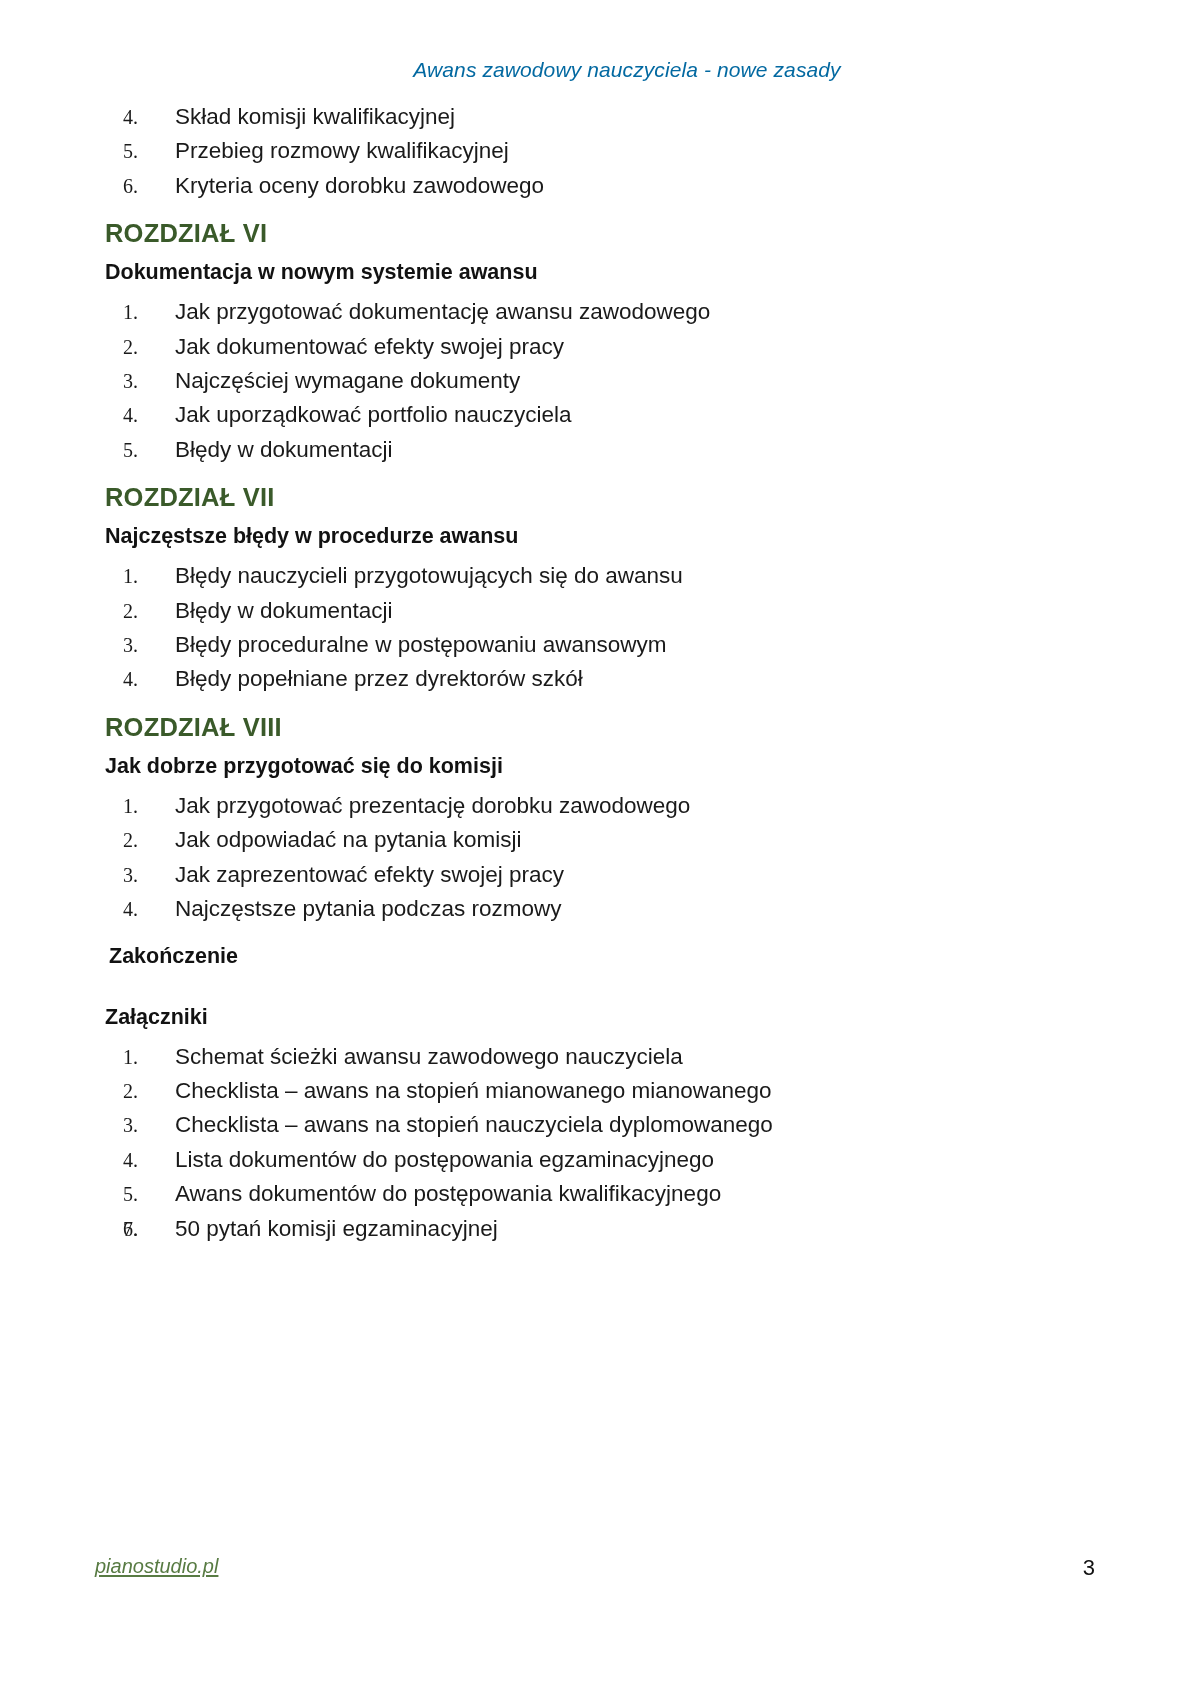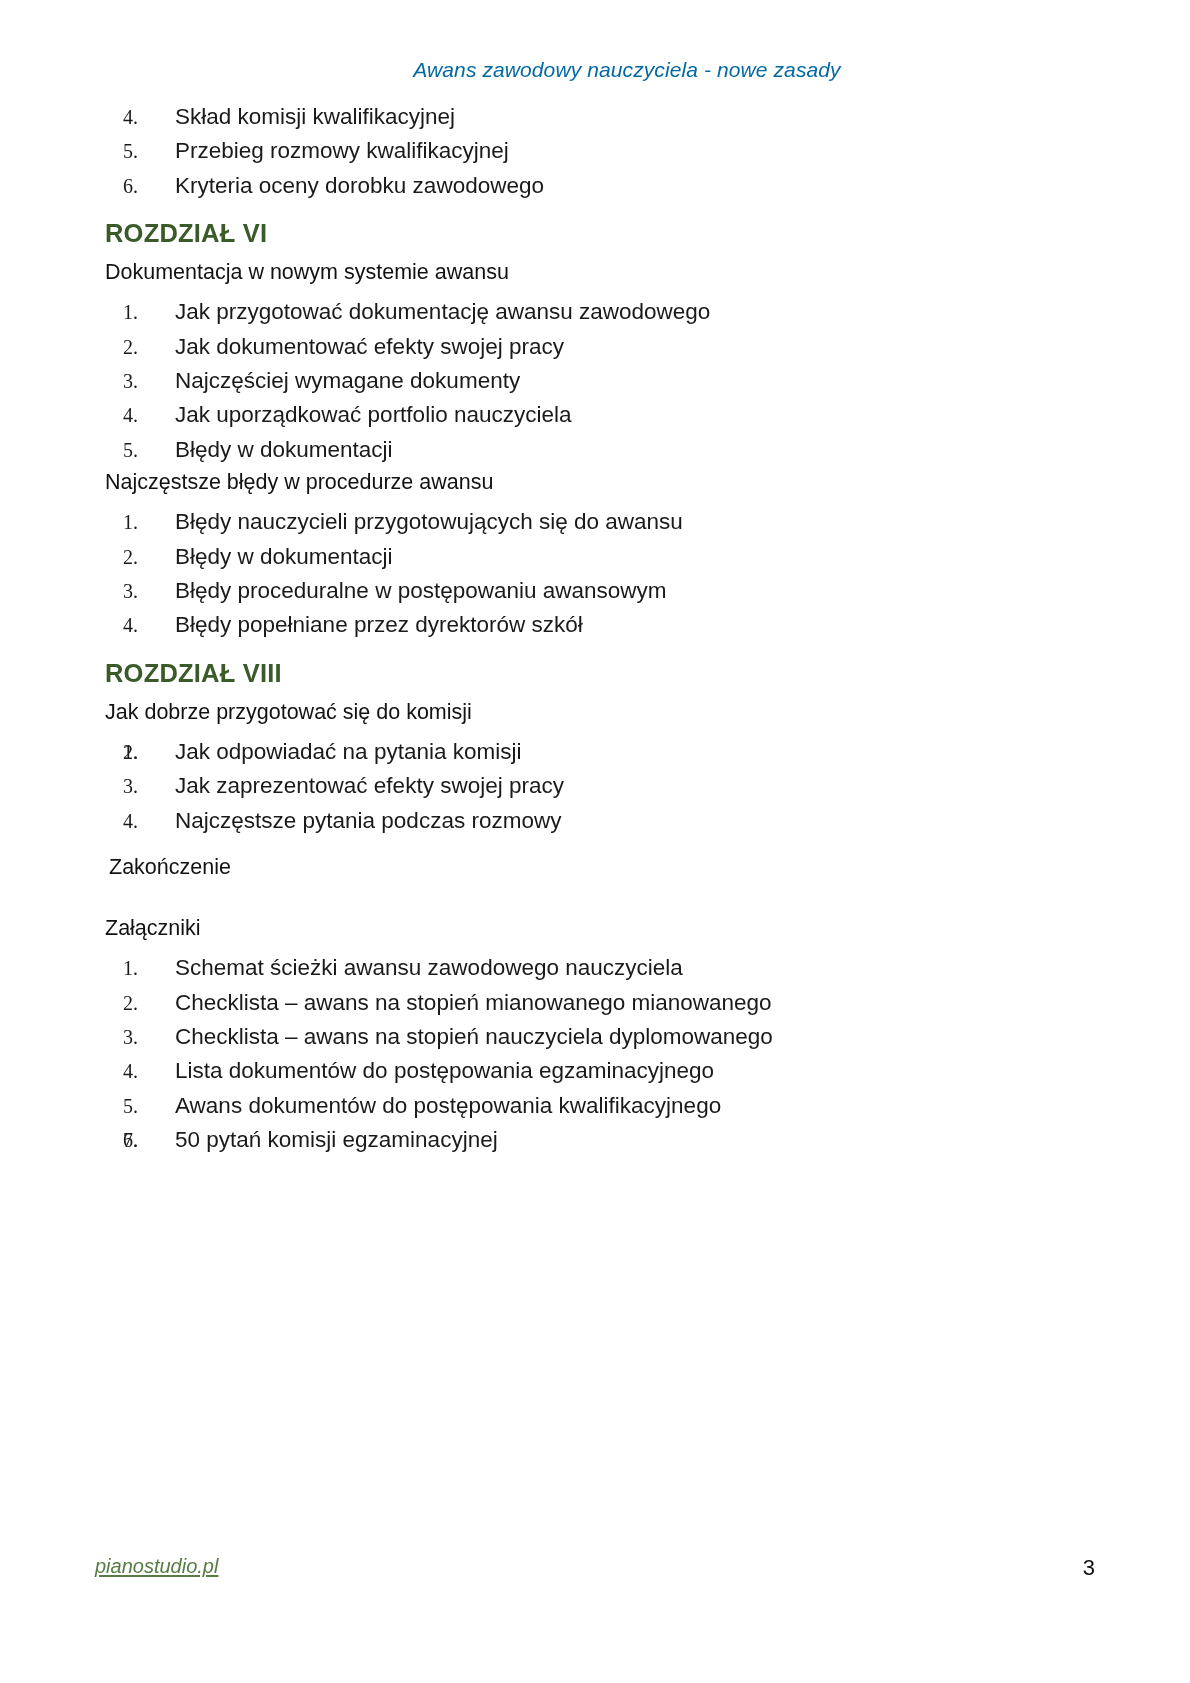--- a/index.html
+++ b/index.html
@@ -74,21 +74,21 @@
     font-size: 25.5px;
     color: #3a5a2a;
     letter-spacing: 0.2px;
     margin: 14px 0 8px 0;
     line-height: 32px;
   }
 
   
   .subhead {
     font-family: "Liberation Sans", sans-serif;
-    font-weight: normal;
+    font-weight: bold;
     font-size: 21.5px;
     color: #121212;
     line-height: 31px;
     margin: 0 0 7px 0;
   }
 
   .subhead.standalone {
     margin: 14px 0 0 4px;
   }
 
@@ -173,20 +173,21 @@
           <span>Jak uporządkować portfolio nauczyciela</span>
         </li>
         <li>
           <span class="num">5.</span>
           <span>Błędy w dokumentacji</span>
         </li>
       </ol>
     </div>
 
     <div class="group">
+      <div class="chapter">ROZDZIAŁ VII</div>
       <div class="subhead">Najczęstsze błędy w procedurze awansu</div>
       <ol class="num-list">
         <li>
           <span class="num">1.</span>
           <span>Błędy nauczycieli przygotowujących się do awansu</span>
         </li>
         <li>
           <span class="num">2.</span>
           <span>Błędy w dokumentacji</span>
         </li>
@@ -200,20 +201,21 @@
         </li>
       </ol>
     </div>
 
     <div class="group">
       <div class="chapter">ROZDZIAŁ VIII</div>
       <div class="subhead">Jak dobrze przygotować się do komisji</div>
       <ol class="num-list">
         <li>
           <span class="num">1.</span>
+          <span>Jak przygotować prezentację dorobku zawodowego</span>
         </li>
         <li>
           <span class="num">2.</span>
           <span>Jak odpowiadać na pytania komisji</span>
         </li>
         <li>
           <span class="num">3.</span>
           <span>Jak zaprezentować efekty swojej pracy</span>
         </li>
         <li>

